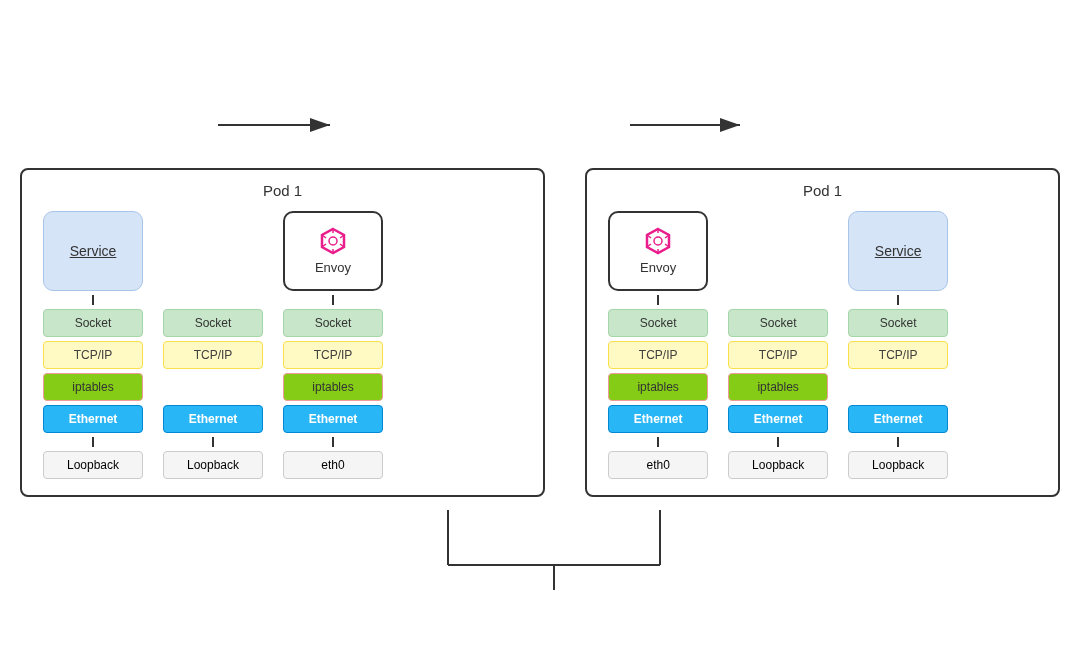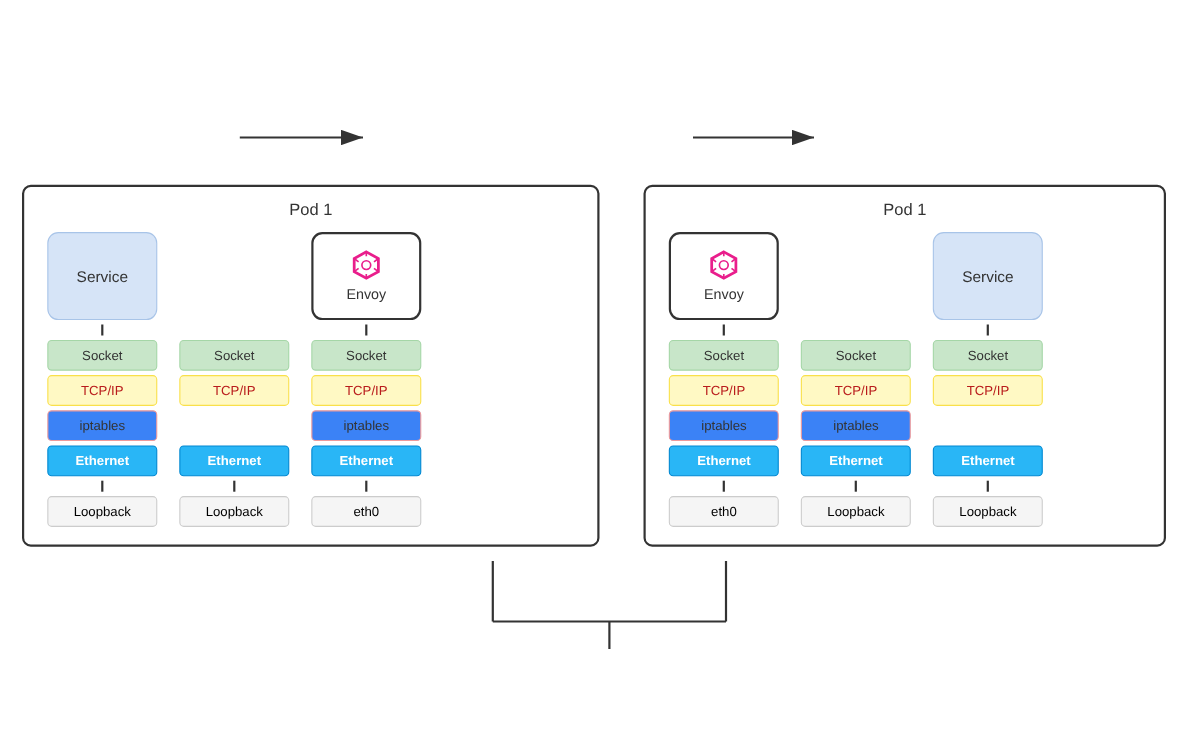--- a/index.html
+++ b/index.html
@@ -44,20 +44,21 @@
       border: 1.5px solid #a8c4e8;
       border-radius: 10px;
       width: 100px;
       height: 80px;
       display: flex;
       align-items: center;
       justify-content: center;
       font-size: 14px;
       color: #333;
       font-weight: 500;
+      text-decoration: underline;
     }
     .envoy-box {
       border: 2px solid #333;
       border-radius: 10px;
       width: 100px;
       height: 80px;
       display: flex;
       flex-direction: column;
       align-items: center;
       justify-content: center;
@@ -74,22 +75,22 @@
       width: 100px;
       height: 28px;
       border-radius: 4px;
       display: flex;
       align-items: center;
       justify-content: center;
       font-size: 12px;
       font-weight: 500;
     }
     .socket { background: #c8e6c9; border: 1px solid #a5d6a7; color: #333; justify-content: center; }
-    .tcpip { background: #fff9c4; border: 1px solid #f9e04a; color: #b91c1c; }
-    .iptables { background: #3b82f6; border: 1px solid #ef9a9a; color: #333; }
+    .tcpip { background: #fff9c4; border: 1px solid #f9e04a; color: #404040; }
+    .iptables { background: #84cc16; border: 1px solid #ef9a9a; color: #333; }
     .ethernet { background: #29b6f6; border: 1px solid #0288d1; color: #fff; font-weight: 700; }
     .network-footer {
       background: #f5f5f5;
       border: 1px solid #ccc;
       border-radius: 4px;
       width: 218px;
       height: 28px;
       display: flex;
       align-items: center;
       justify-content: center;

